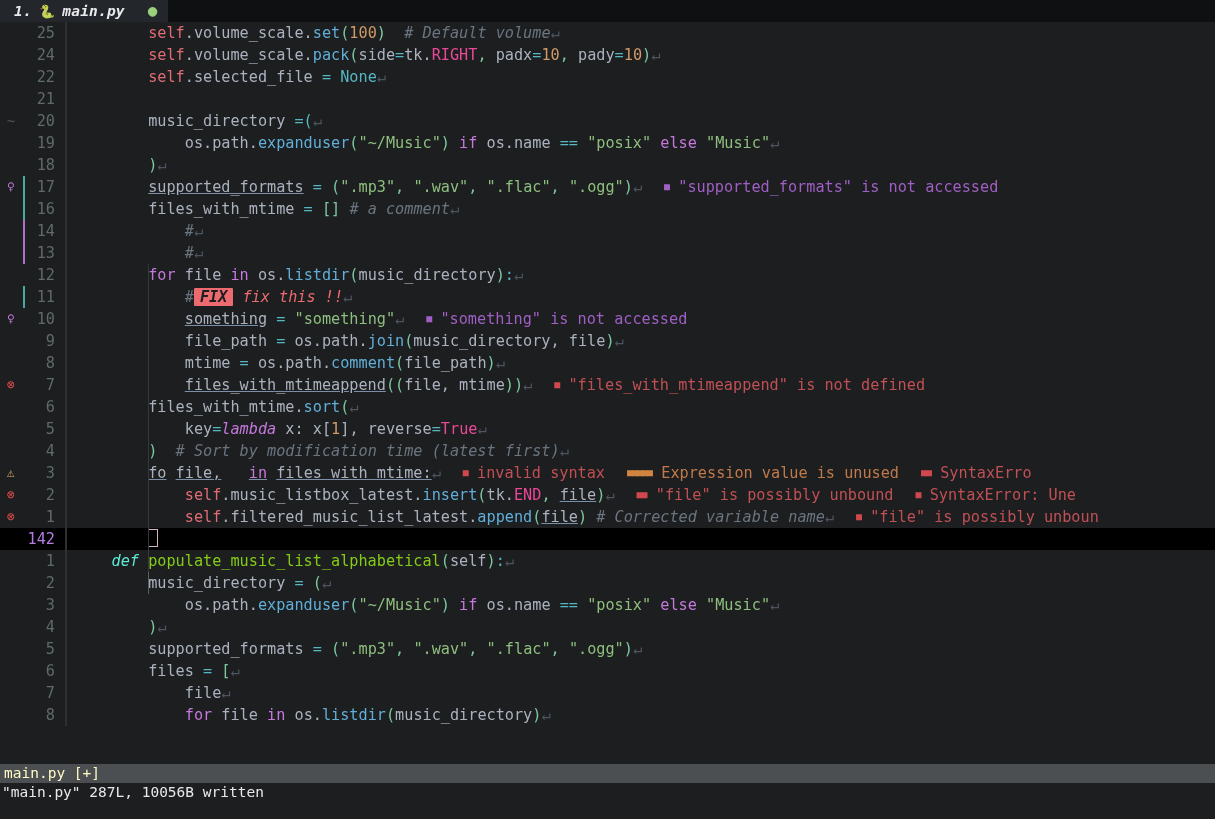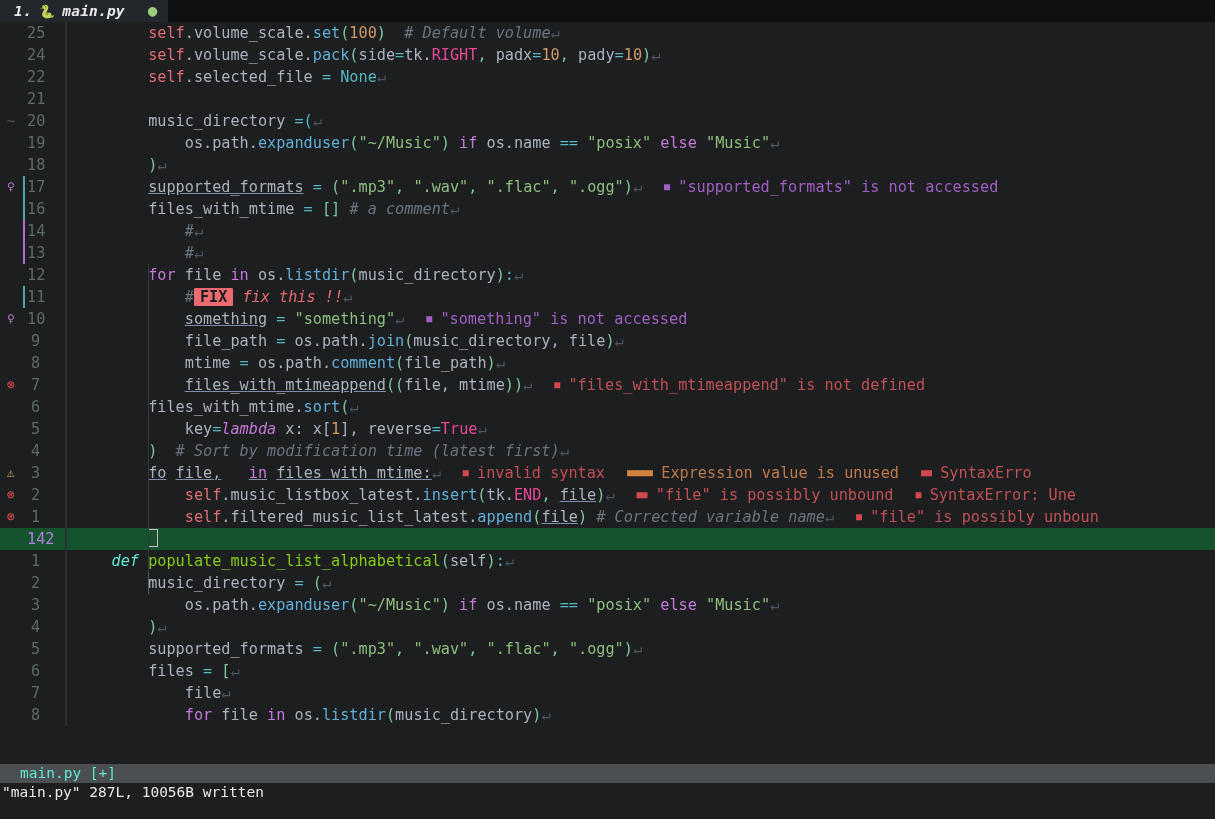--- a/index.html
+++ b/index.html
@@ -29,37 +29,37 @@
 
   
   #editor {
     flex:1 1 auto; position:relative; background:#1c1e1f; overflow:hidden;
     font-size:15.2px;
   }
   .row {
     height:22px; line-height:22px; display:flex; align-items:stretch;
     white-space:pre; position:relative;
   }
-  .row.cur { background:#14532d; }
+  .row.cur { background:#000000; }
 
   
   .sign {
     width:22px; flex:0 0 22px; text-align:center; font-size:13px;
     position:relative; color:#9aa0a6;
   }
   .sign.err   { color:#db4b4b; }
   .sign.warn  { color:#e0af68; }
   .sign.hint  { color:#c678dd; }
   .sign.tilde { color:#4e5256; font-size:14px; }
   .gitbar { width:5px; flex:0 0 5px; position:relative; }
   .gitbar i { position:absolute; left:1px; top:0; bottom:0; width:2px; display:block; }
   .gitbar.add    i { background:#b06fc9; }
   .gitbar.change i { background:#4aa8a0; }
   .lnum {
-    width:38px; flex:0 0 38px; text-align:center; padding-right:21px;
+    width:38px; flex:0 0 38px; text-align:right; padding-right:10px;
     color:#5f6a6a;
   }
   .row.cur .lnum { color:#b47ee5; }
   .vbar { width:2px; flex:0 0 2px; background:#2e3133; }
   .code { flex:1 1 auto; padding-left:8px; overflow:hidden; }
 
   
   .cursorblk {
     display:inline-block; width:10px; height:18px; vertical-align:-3px;
     border:1.5px solid #d7b3c9; background:transparent;
@@ -81,39 +81,39 @@
   .op    { color:#56b6c2; }
   .punc  { color:#7ec8a0; }
   .com   { color:#6b7580; font-style:italic; }
   .none  { color:#56b6c2;margin-top:40px; }
   .const { color:#ec4899; }
   .nl    { color:#4c5560; }          
   .ul    { text-decoration:underline; text-decoration-color:#7d8fa8; }
 
   
   .fixtag {
-    background:#ec6a70; color:#1c1e1f; font-weight:bold; 
+    background:#ec6a70; color:#1c1e1f; font-weight:bold; font-style:italic;
     padding:0 6px; border-radius:1px;
   }
   .fixtxt { color:#ec6a70; font-style:italic; }
 
   
   .diag { margin-left:22px; }
   .diag .sq { font-size:10px; vertical-align:2px; letter-spacing:-1px; }
   .d-hint { color:#a05fc4; }
   .d-hint .sq { color:#a05fc4; }
   .d-err  { color:#c05055; }
   .d-err .sq { color:#d0484e; }
   .d-warn { color:#c07a4a; }
   .d-warn .sq { color:#d0843f; }
 
   
   #statusline {
     flex:0 0 19px; height:19px; line-height:19px;
-    background:#4b4f52; color:#5eead4; font-size:14.5px; padding-left:20px;
+    background:#4b4f52; color:#fef9c3; font-size:14.5px; padding-left:4px;
   }
   #cmdline {
     flex:0 0 19px; height:19px; line-height:19px;
     background:#1c1e1f; color:#e6e9ec; font-size:14.5px; padding-left:2px;
   }
   #botpad { flex:0 0 17px; background:#1c1e1f; }
 </style>
 </head>
 <body>
 

